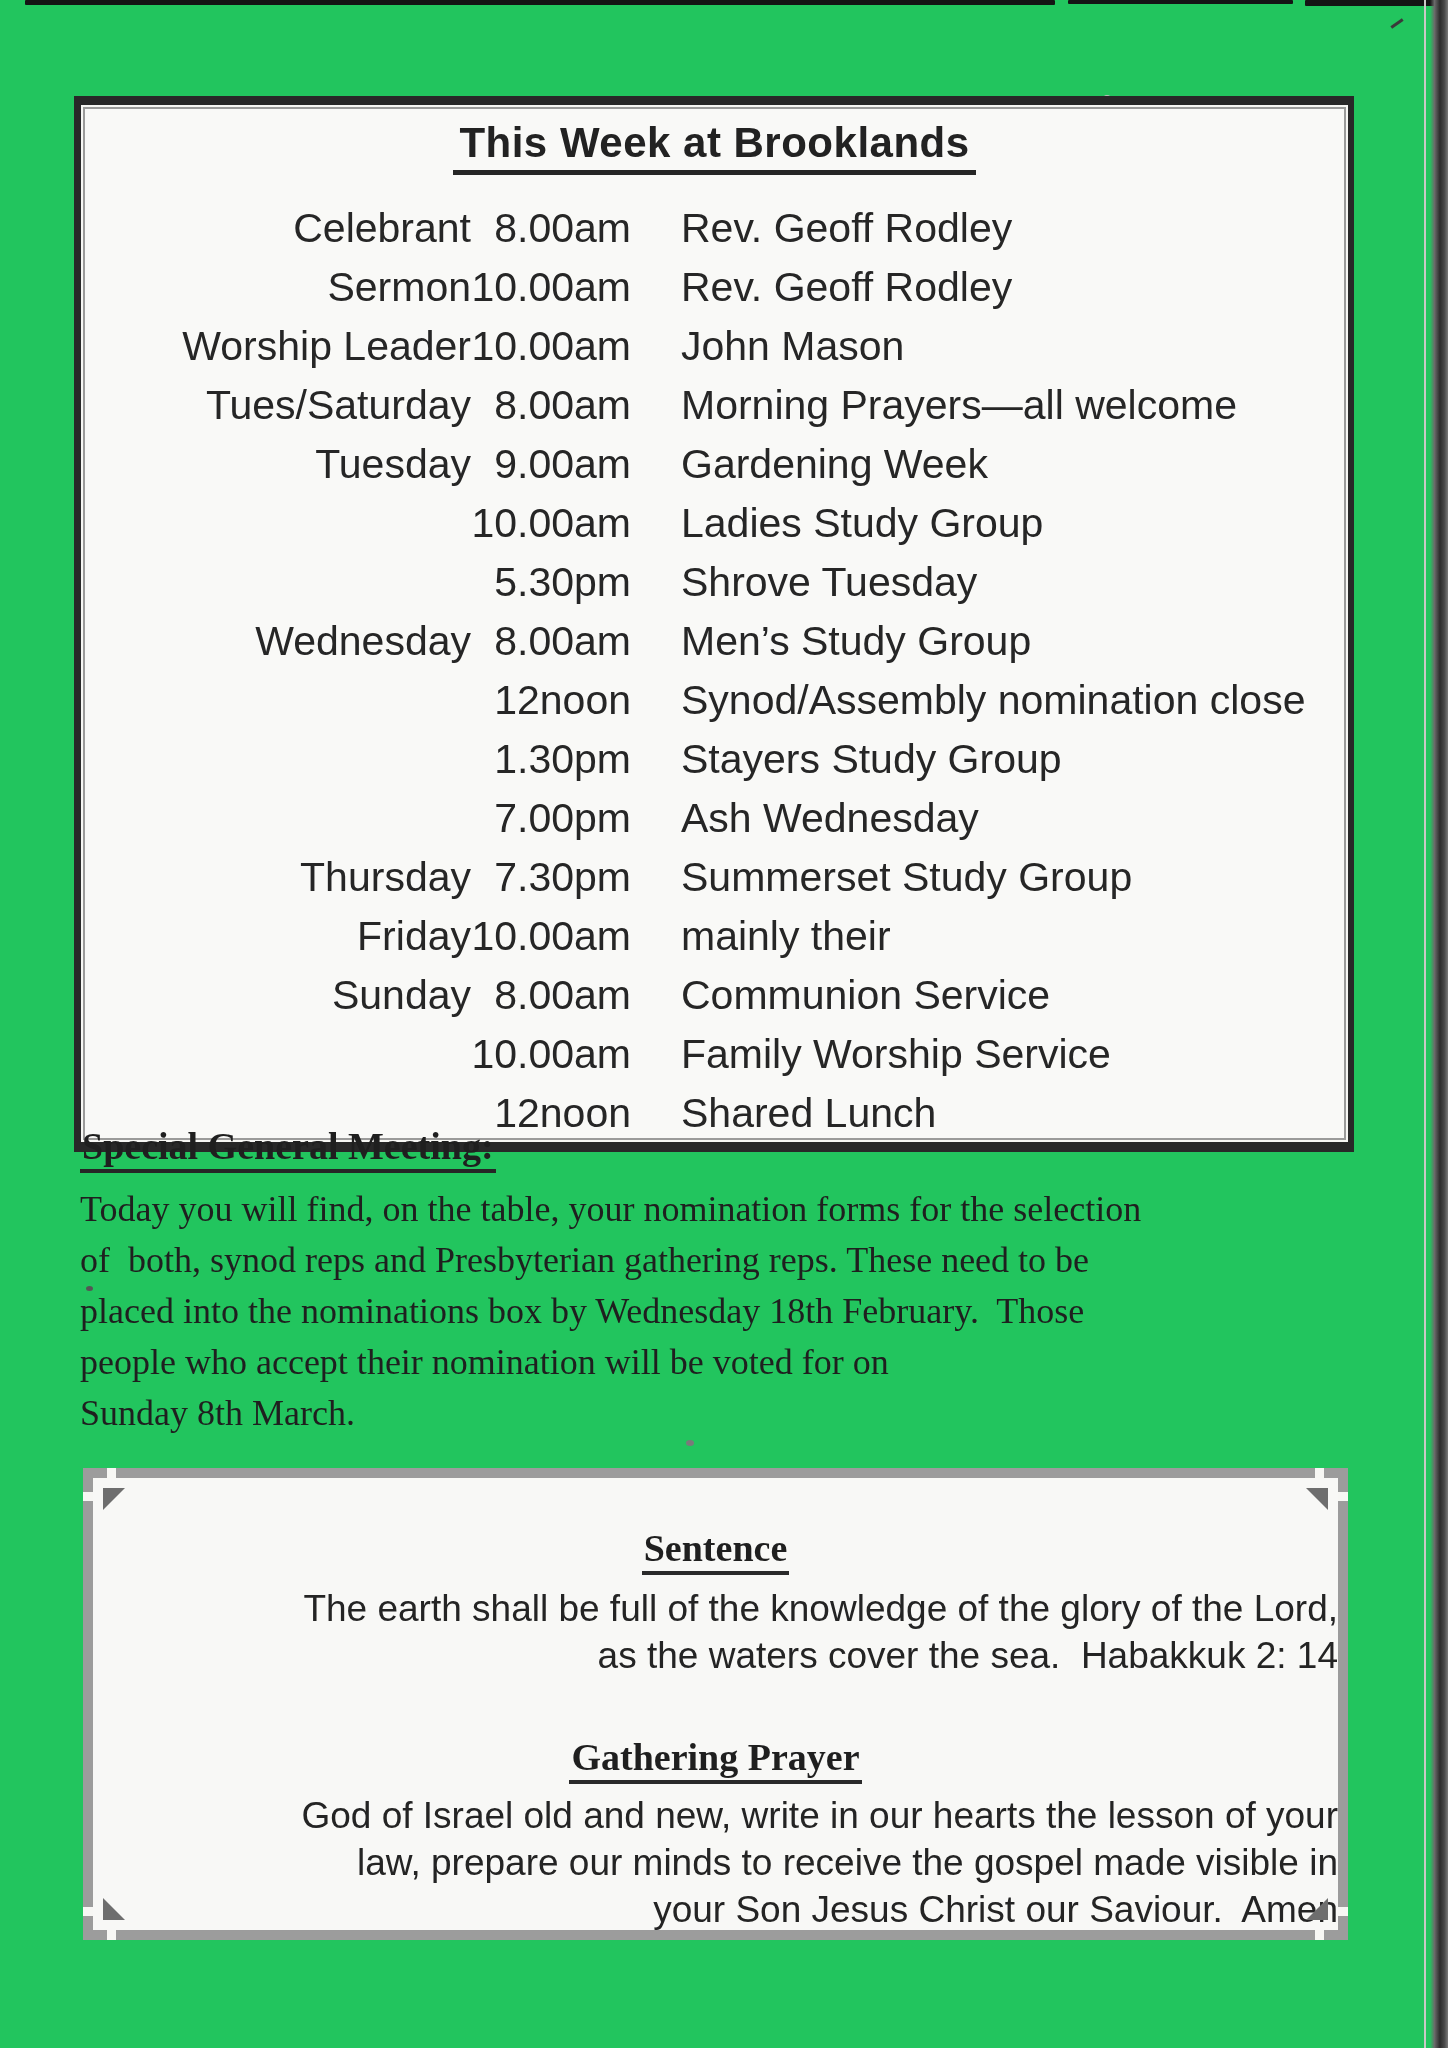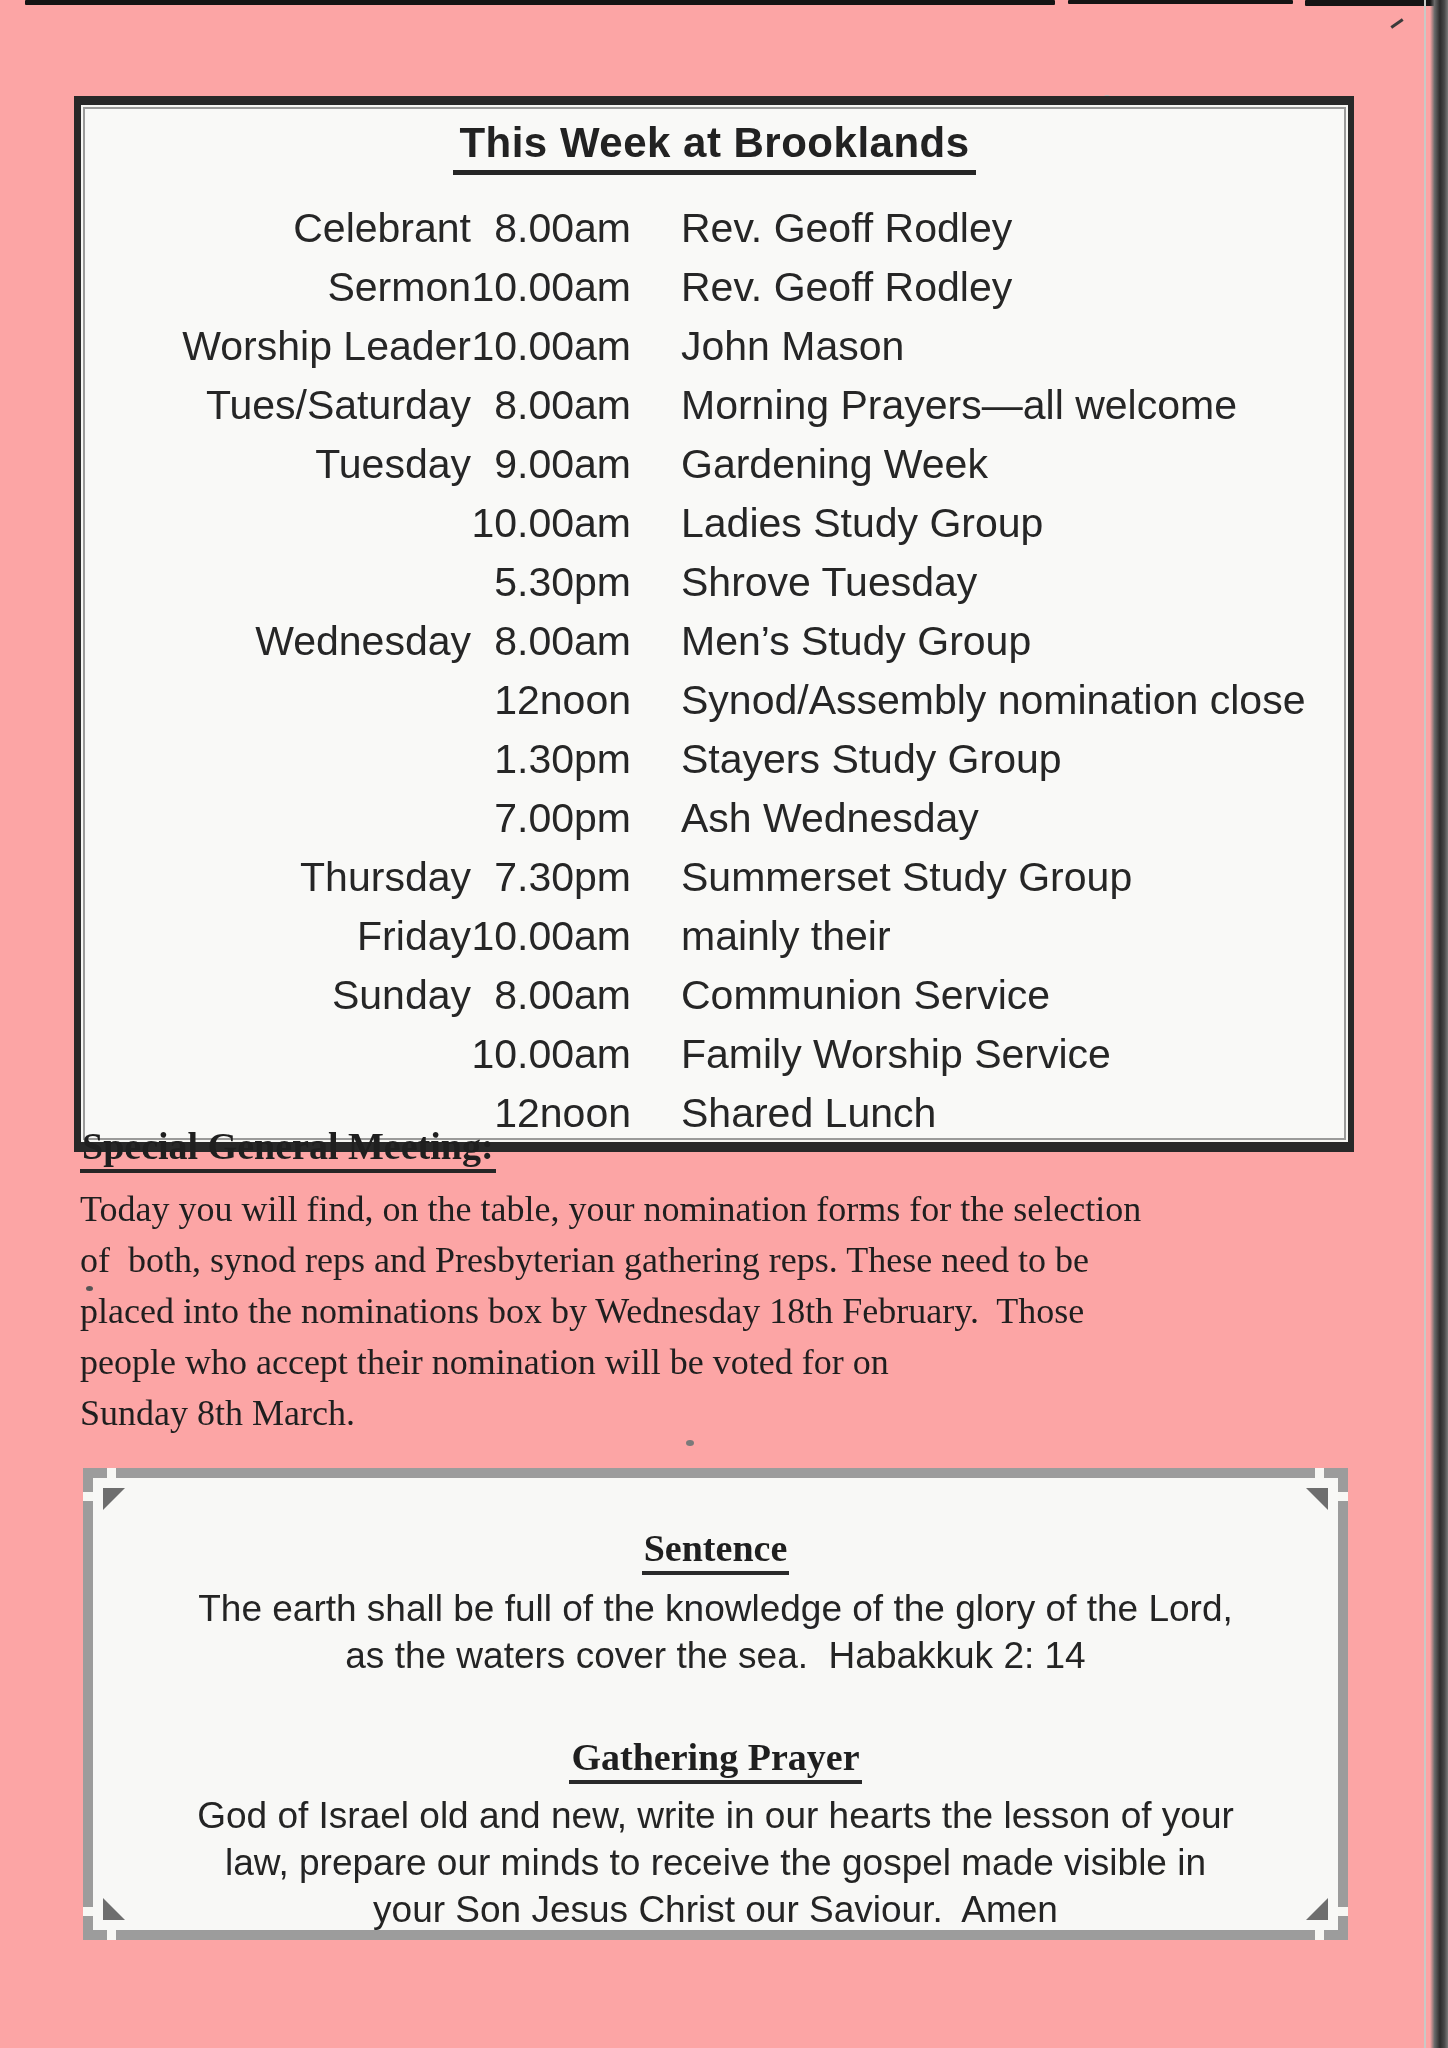--- a/index.html
+++ b/index.html
@@ -1,19 +1,19 @@
 <!DOCTYPE html>
 <html><head>
 <meta charset="utf-8">
 <style>
   html,body{margin:0;padding:0;background:#e9e9e7;}
   .page{
     position:relative;
     width:1448px;height:2048px;
-    background:#fca5a5;
+    background:#22c55e;
     overflow:hidden;
     font-family:"Liberation Sans","DejaVu Sans",sans-serif;
     color:#262626;
   }
   
   .top-dash{position:absolute;background:#141414;border-radius:1px;}
   .spine{
     position:absolute;top:0;right:0;width:18px;height:2048px;
     background:linear-gradient(to right,rgba(0,0,0,0) 0%, #6a6a6a 25%, #2c2c2c 55%, #4a4a4a 80%, #7a7a7a 100%);
   }
@@ -76,21 +76,21 @@
   .prayer-content{padding-top:48px;text-align:center;}
   .box-heading{
     display:inline-block;
     font-family:"Liberation Serif","DejaVu Serif",serif;
     font-size:38px;font-weight:bold;
     border-bottom:4px solid #2a2a2a;padding:0 2px 1px 2px;
     color:#1f1f1f;
   }
   .sentence-heading-wrap{margin-bottom:10px;}
   .prayer-heading-wrap{margin-top:56px;margin-bottom:8px;}
-  .box-line{font-size:37px;line-height:47px;white-space:pre-wrap;color:#242424;}
+  .box-line{font-size:37px;line-height:47px;white-space:pre-wrap;color:#242424;text-align:right;}
 </style>
 </head>
 <body>
 
 <div class="page">
 
   <div class="top-dash" style="left:25px;top:0;width:1030px;height:5px;"></div>
   <div class="top-dash" style="left:1068px;top:0;width:225px;height:4px;"></div>
   <div class="top-dash" style="left:1305px;top:0;width:143px;height:6px;"></div>
   <div class="spine-line"></div>

